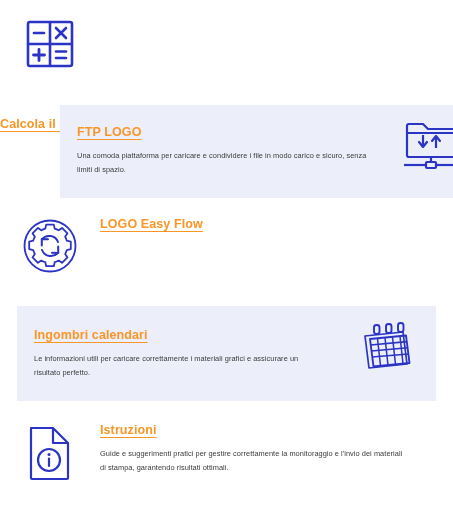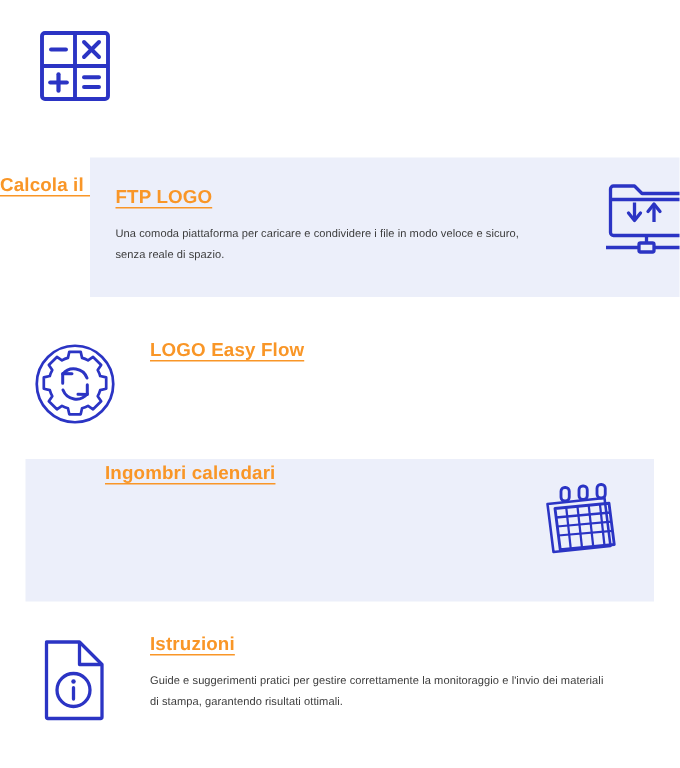--- a/index.html
+++ b/index.html
@@ -87,61 +87,62 @@
       </span>
     </div>
     <div class="text-cell">
       <a class="title" href="#">Calcola il dorso</a>
     </div>
   </div>
 
   <div class="section banded icon-right" style="top:105px;height:93px;margin-left:43px;">
     <div class="text-cell" style="padding-top:17px;">
       <a class="title" href="#">FTP LOGO</a>
-      <p class="desc">Una comoda piattaforma per caricare e condividere i file in modo veloce e sicuro, senza reale di spazio.</p>
+      <p class="desc">Una comoda piattaforma per caricare e condividere i file in modo carico e sicuro, senza limiti di spazio.</p>
     </div>
     <div class="icon-cell">
       <span>
         <svg width="58" height="54" viewBox="0 0 58 54">
           <path d="M5 13 L5 9 a2 2 0 0 1 2-2 L21 7 L26 12 L51 12 a2 2 0 0 1 2 2 L53 38 a2 2 0 0 1 -2 2 L7 40 a2 2 0 0 1 -2 -2 Z" fill="none" stroke="#2b34c4" stroke-width="2.2" stroke-linejoin="round"></path>
           <line x1="5" y1="16" x2="53" y2="16" stroke="#2b34c4" stroke-width="2.2"></line>
           <line x1="21" y1="29" x2="21" y2="18" stroke="#2b34c4" stroke-width="2.2"></line>
           <path d="M17 25 L21 30 L25 25" fill="none" stroke="#2b34c4" stroke-width="2.2" stroke-linecap="round" stroke-linejoin="round"></path>
           <line x1="34" y1="20" x2="34" y2="31" stroke="#2b34c4" stroke-width="2.2"></line>
           <path d="M30 24 L34 19 L38 24" fill="none" stroke="#2b34c4" stroke-width="2.2" stroke-linecap="round" stroke-linejoin="round"></path>
           <line x1="29" y1="40" x2="29" y2="45" stroke="#2b34c4" stroke-width="2.2"></line>
           <rect x="24" y="45" width="10" height="6" rx="1" fill="none" stroke="#2b34c4" stroke-width="2.2"></rect>
           <line x1="2" y1="48" x2="24" y2="48" stroke="#2b34c4" stroke-width="2.2"></line>
           <line x1="34" y1="48" x2="56" y2="48" stroke="#2b34c4" stroke-width="2.2"></line>
         </svg>
       </span>
     </div>
   </div>
 
-  <div class="section icon-left" style="top:224px;height:90px;justify-content:flex-end;">
+  <div class="section icon-left" style="top:214px;height:90px;justify-content:flex-end;">
     <div class="icon-cell">
       <span>
         <svg width="56" height="56" viewBox="0 0 56 56">
           <circle cx="28" cy="28" r="25.5" fill="none" stroke="#2b34c4" stroke-width="1.8"></circle>
           <path d="M24.2 6.6 h7.6 l0.9 4.0 a17.8 17.8 0 0 1 4.0 1.65 l3.35 -2.3 5.4 5.4 -2.3 3.35 a17.8 17.8 0 0 1 1.65 4.0 l4.0 0.9 v7.6 l-4.0 0.9 a17.8 17.8 0 0 1 -1.65 4.0 l2.3 3.35 -5.4 5.4 -3.35 -2.3 a17.8 17.8 0 0 1 -4.0 1.65 l-0.9 4.0 h-7.6 l-0.9 -4.0 a17.8 17.8 0 0 1 -4.0 -1.65 l-3.35 2.3 -5.4 -5.4 2.3 -3.35 a17.8 17.8 0 0 1 -1.65 -4.0 l-4.0 -0.9 v-7.6 l4.0 -0.9 a17.8 17.8 0 0 1 1.65 -4.0 l-2.3 -3.35 5.4 -5.4 3.35 2.3 a17.8 17.8 0 0 1 4.0 -1.65 Z" fill="none" stroke="#2b34c4" stroke-width="1.8" stroke-linejoin="round"></path>
           <path d="M36 24 a9.5 9.5 0 0 0 -16.2 -2.6" fill="none" stroke="#2b34c4" stroke-width="2" stroke-linecap="round"></path>
           <path d="M19.8 27.5 L19.8 21 L26 21.2" fill="none" stroke="#2b34c4" stroke-width="2" stroke-linecap="round" stroke-linejoin="round"></path>
           <path d="M20 32 a9.5 9.5 0 0 0 16.2 2.6" fill="none" stroke="#2b34c4" stroke-width="2" stroke-linecap="round"></path>
           <path d="M36.2 28.5 L36.2 35 L30 34.8" fill="none" stroke="#2b34c4" stroke-width="2" stroke-linecap="round" stroke-linejoin="round"></path>
         </svg>
       </span>
     </div>
     <div class="text-cell">
       <a class="title" href="#">LOGO Easy Flow</a>
     </div>
   </div>
 
   <div class="section banded icon-right" style="top:306px;height:95px;">
-    <div class="text-cell" style="margin-left:36px;">
+    <div class="text-cell" style="padding-top:19px;">
       <a class="title" href="#">Ingombri calendari</a>
+      <p class="desc">Le informazioni utili per caricare correttamente i materiali grafici e assicurare un risultato perfetto.</p>
     </div>
     <div class="icon-cell">
       <span>
         <svg width="58" height="56" viewBox="0 0 58 56">
           <path d="M6 18 L44 14 L48 46 L10 50 Z" fill="none" stroke="#2b34c4" stroke-width="1.7" stroke-linejoin="round"></path>
           <path d="M11 21 L47 17.5 L50.5 45 L14.5 48.5 Z" fill="none" stroke="#2b34c4" stroke-width="1.9" stroke-linejoin="round"></path>
           <line x1="11.7" y1="27" x2="48" y2="23.6" stroke="#2b34c4" stroke-width="1.7"></line>
           <line x1="12.4" y1="33" x2="48.7" y2="29.8" stroke="#2b34c4" stroke-width="1.5"></line>
           <line x1="13.1" y1="39" x2="49.4" y2="35.9" stroke="#2b34c4" stroke-width="1.5"></line>
           <line x1="18.5" y1="20.5" x2="21.5" y2="47.8" stroke="#2b34c4" stroke-width="1.5"></line>

